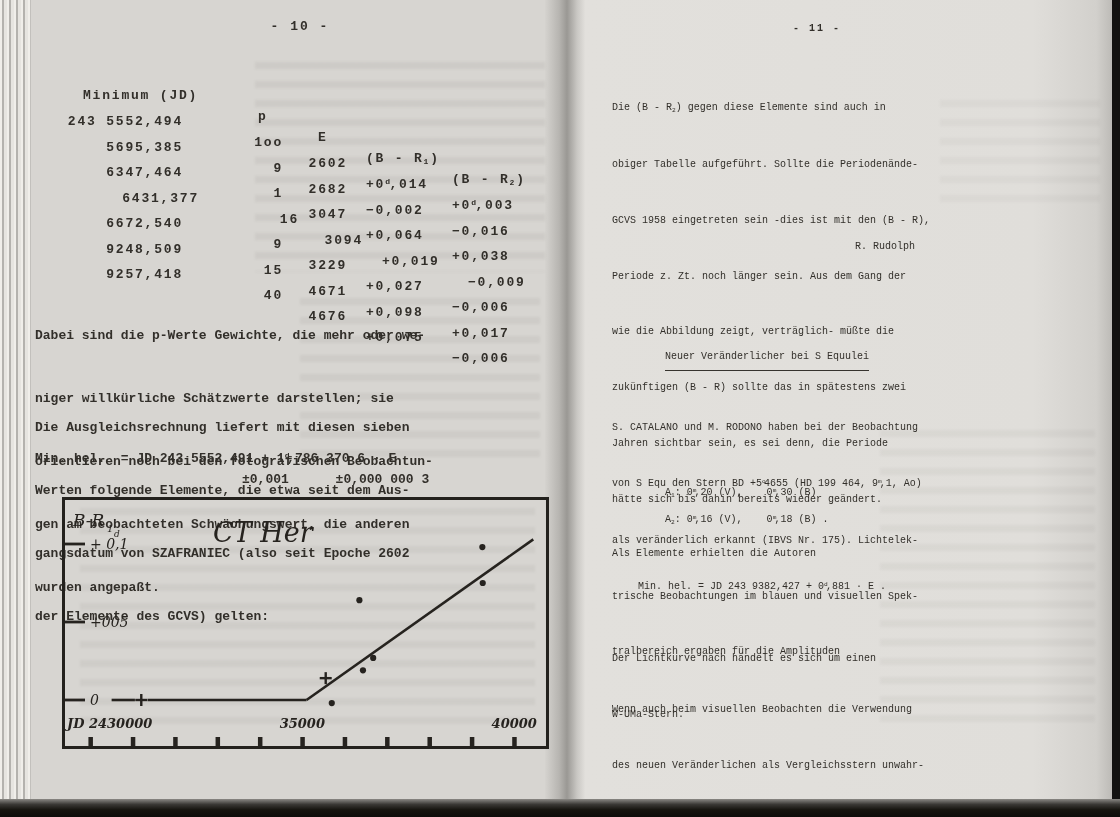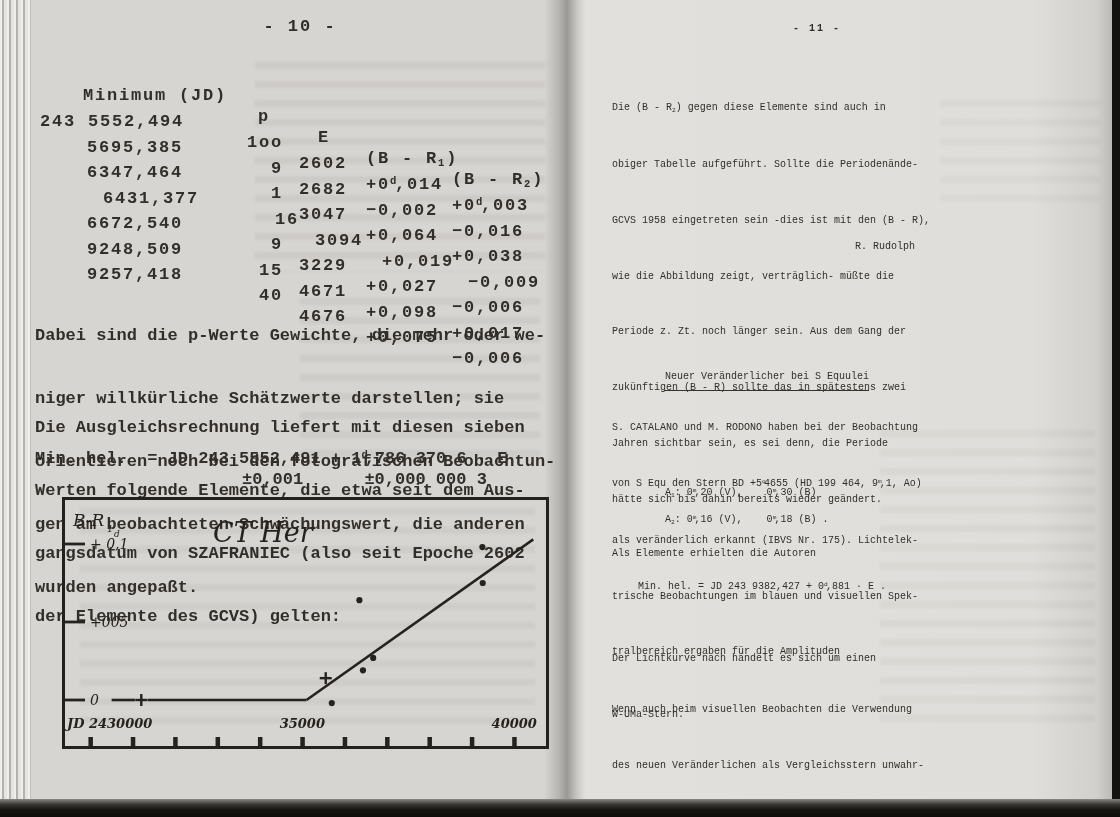--- a/index.html
+++ b/index.html
@@ -14,35 +14,35 @@
     background:linear-gradient(90deg,#e2e0dc 0%,#e0deda 85%,#d2d0cc 97%,#bdbbb7 100%);}
   .edge-right{position:absolute;left:1112px;top:0;width:8px;height:817px;background:#141312;}
   .bottom-band{position:absolute;left:0;top:799px;width:1120px;height:18px;
     background:linear-gradient(180deg,#8a8884 0%,#3a3835 30%,#16140f 60%,#0d0c0a 100%);}
   .ghost{position:absolute;pointer-events:none;
     background:repeating-linear-gradient(180deg,rgba(95,90,84,.14) 0 7px,rgba(95,90,84,0) 7px 19px);
     filter:blur(1.6px);}
   
   .blk{position:absolute;font-family:"Liberation Mono","DejaVu Sans Mono",monospace;
     color:#322f2a;white-space:pre;}
-  .lp{font-size:17px;line-height:21px;font-weight:700;}
+  .lp{font-size:13px;line-height:21px;font-weight:700;}
   .rp{font-size:10px;line-height:18.6px;font-weight:500;}
   .pageno{letter-spacing:2px;text-align:center;font-weight:700;}
   .tblzone{letter-spacing:1.8px;}
   .trow{position:absolute;left:0;width:556px;height:24px;}
   .cell{position:absolute;}
   .cjd{left:40px;width:143px;text-align:right;}
   .cp {left:195px;width:88px;text-align:right;}
   .ce {left:285px;width:62px;text-align:right;}
   .cr1{left:366px;}
   .cr2{left:452px;}
   .h1{left:83px;} .hp{left:258px;} .he{left:318px;} .hr1{left:366px;} .hr2{left:452px;}
   .sup{font-size:.62em;position:relative;top:-.52em;margin-right:-.30em;}
   .sub{font-size:.62em;position:relative;top:.28em;}
-  .heading{border-bottom:1.6px solid #36332e;padding-bottom:3px;margin-top:20px;}
+  .heading{border-bottom:1.6px solid #36332e;padding-bottom:3px;}
   
   .chartbox{position:absolute;left:62px;top:497px;width:481px;height:246px;
     border:3px solid #23211d;background:transparent;}
 </style>
 </head>
 <body>
 
 <div class="scan">
 
   <div class="binding"></div>
@@ -174,22 +174,22 @@
         <text x="148" y="42" font-family="&quot;DejaVu Serif&quot;, serif" font-style="italic" font-size="27" fill="#26231f">CT Her</text>
       </svg>
   </div>
 
   <div class="blk rp pageno" style="left:772px;top:20px;width:90px;">- 11 -</div>
 
   <div class="blk rp" style="left:612px;top:62px;">
     <div><span>Die (B - R</span><span class="sub">2</span><span>) gegen diese Elemente sind auch in</span></div>
     <div>obiger Tabelle aufgeführt. Sollte die Periodenände-</div>
     <div>GCVS 1958 eingetreten sein -dies ist mit den (B - R),</div>
+    <div>Periode z. Zt. noch länger sein. Aus dem Gang der</div>
     <div>wie die Abbildung zeigt, verträglich- müßte die</div>
-    <div>Periode z. Zt. noch länger sein. Aus dem Gang der</div>
     <div>zukünftigen (B - R) sollte das in spätestens zwei</div>
     <div>Jahren sichtbar sein, es sei denn, die Periode</div>
     <div>hätte sich bis dahin bereits wieder geändert.</div>
   </div>
 
   <div class="blk rp" style="left:855px;top:238px;">R. Rudolph</div>
 
   <div class="blk rp heading" style="left:665px;top:348px;">Neuer Veränderlicher bei S Equulei</div>
 
   <div class="blk rp" style="left:612px;top:382px;">

